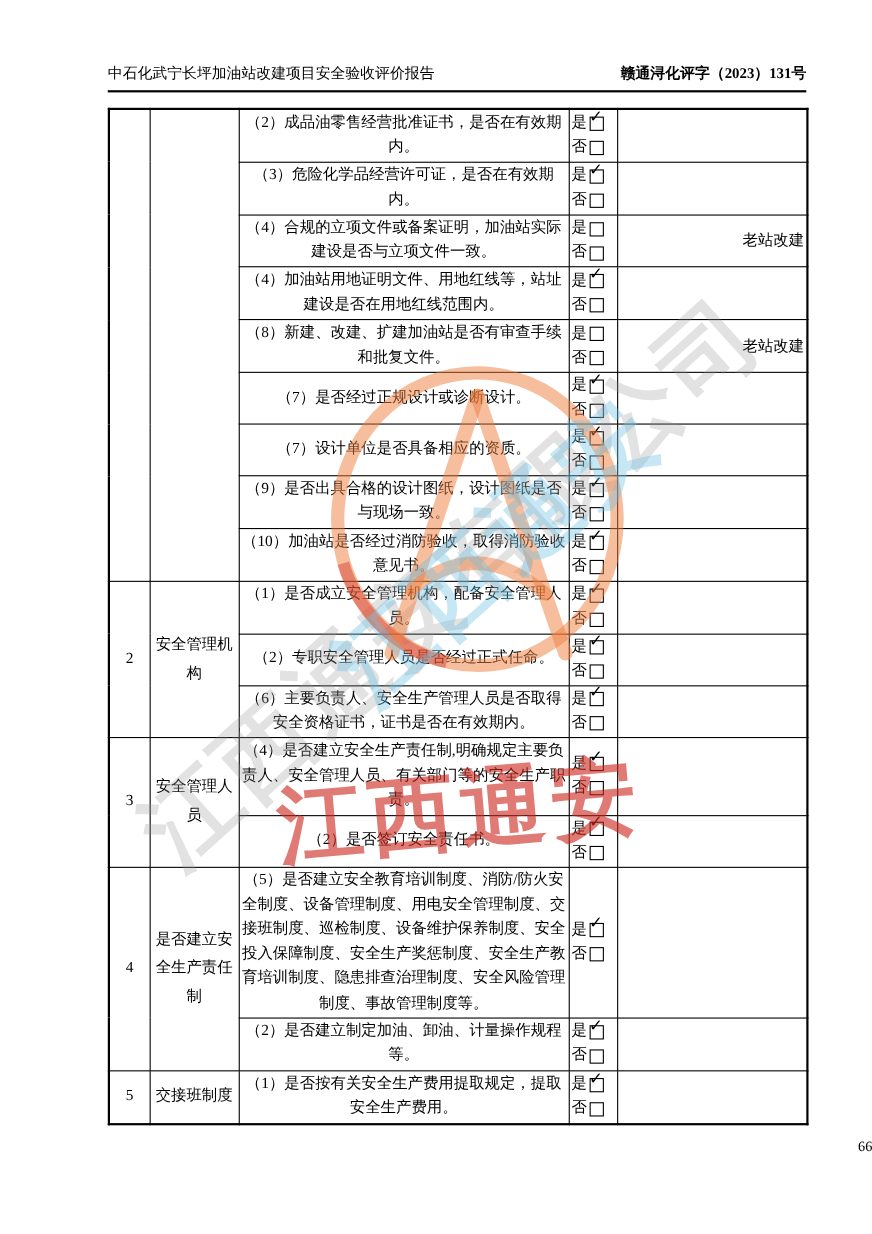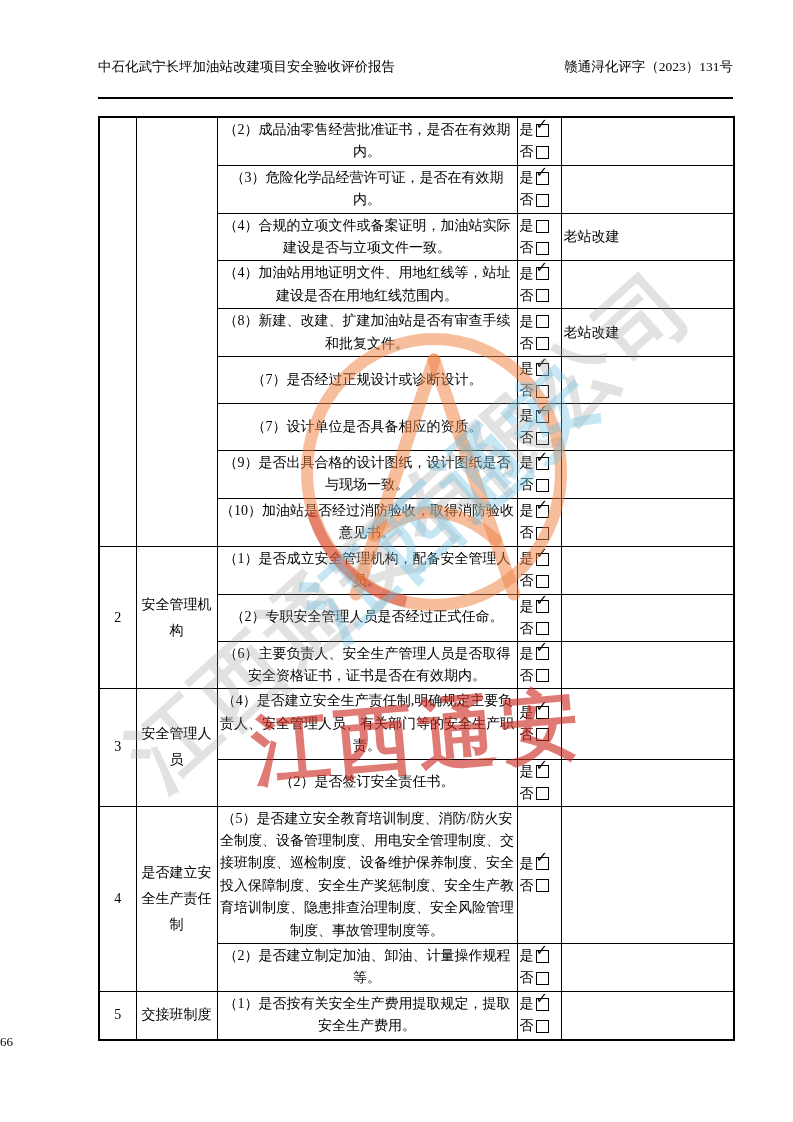--- a/index.html
+++ b/index.html
@@ -6,41 +6,41 @@
   .page {
     position:relative; width:793px; height:1122px; margin:0 auto;
     background:#ffffff; overflow:hidden;
     font-family:"Liberation Serif","DejaVu Serif",serif; color:#000;
   }
 
   
   .header {
     position:absolute; left:98px; top:58px; width:635px;
     display:flex; justify-content:space-between; align-items:flex-end;
-    border-bottom:2px solid #000; padding-bottom:22px;
+    border-bottom:2px solid #000; padding-bottom:7px;
     font-size:13.5px; line-height:17px; white-space:nowrap;
   }
-  .header .right { font-weight:normal; }
+  .header .right { font-weight:bold; }
 
   
   table.checklist {
-    position:absolute; left:98px; top:116px; width:635px;
+    position:absolute; left:98px; top:98px; width:635px;
     border-collapse:collapse; table-layout:fixed; z-index:1;
     font-size:14px;
   }
   table.checklist td {
     border:1px solid #000; vertical-align:middle; padding:1px 2px;
     word-break:break-all;
   }
   table.checklist { border:2px solid #000; }
   td.col-no     { text-align:center; font-size:14px; }
   td.col-cat    { text-align:center; line-height:26px; padding:2px 9px;margin-left:40px; }
   td.col-item   { text-align:center; line-height:22.4px; padding:1px 3px; }
   td.col-check  { padding:0 0 0 4px; line-height:22px; vertical-align:middle; }
-  td.col-remark { text-align:left; }
+  td.col-remark { text-align:right; }
 
   .cb-line { height:22px; display:flex; align-items:center; }
   .cb {
     display:inline-block; width:11px; height:11px;
     border:1.6px solid #000; margin-left:2px; position:relative;
     background:transparent; flex:0 0 auto;
   }
   .cb .tick {
     position:absolute; left:-1px; top:-8px; font-size:15px; font-weight:bold;
     color:#000; font-family:"DejaVu Sans",sans-serif; line-height:15px;
@@ -58,21 +58,21 @@
     font-size:86px; letter-spacing:4px; color:rgba(108,192,226,0.38); z-index:3;
   }
   .wm-logo { left:298px; top:330px; z-index:2; }
   .wm-red {
     left:252px; top:686px; transform:rotate(-5deg);
     font-size:78px; letter-spacing:5px; color:rgba(205,40,32,0.62); z-index:4;
   }
 
   
   .footer {
-    position:absolute; left:0; right:0; top:1034px; text-align:left;
+    position:absolute; left:0; right:0; top:1034px; text-align:right;
     font-size:13px; color:#000;
   }
 </style>
 </head>
 <body>
 
 <div class="page">
 
   <div class="header">
     <span class="left">中石化武宁长坪加油站改建项目安全验收评价报告</span>

